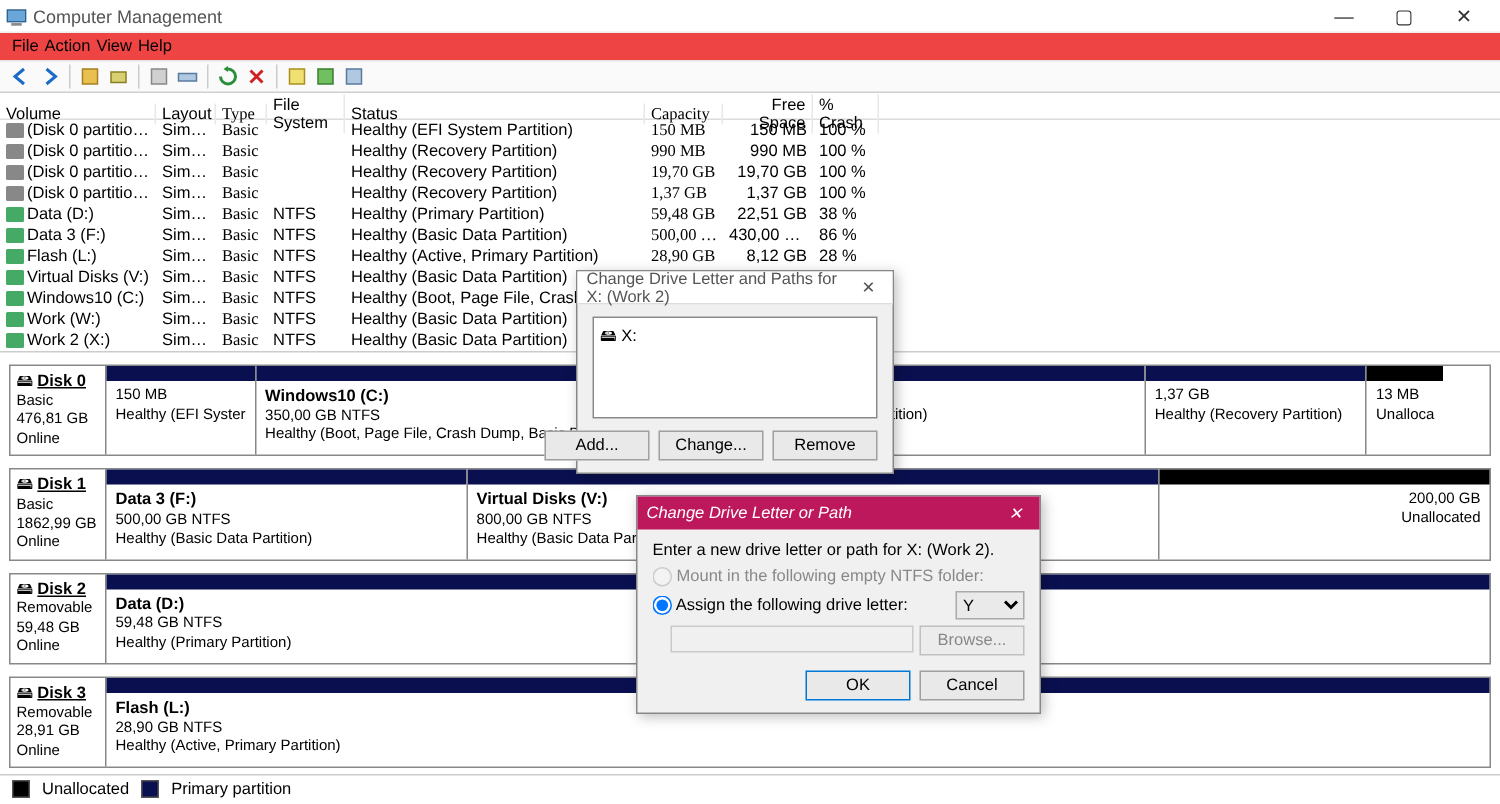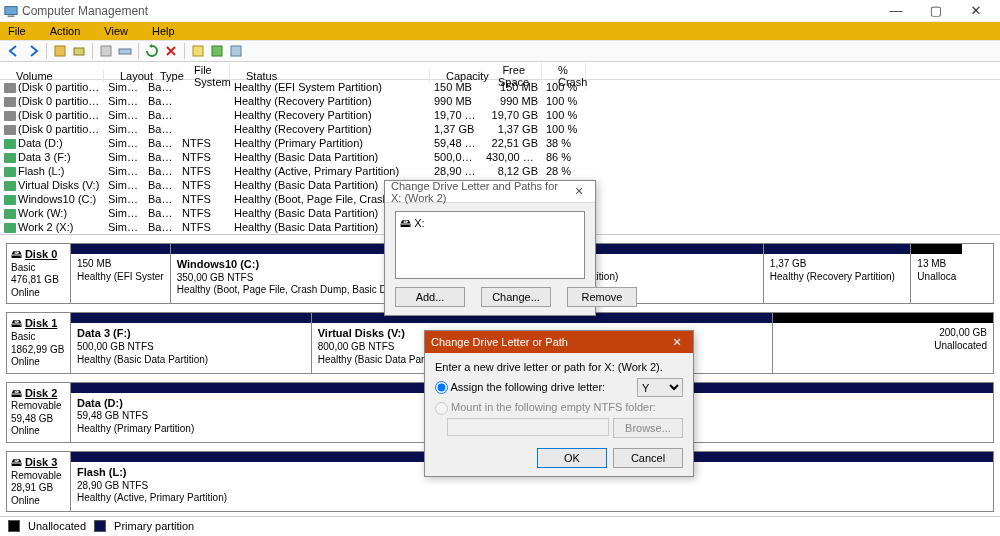--- a/index.html
+++ b/index.html
@@ -3,38 +3,38 @@
 <meta charset="utf-8">
 <style>
 * { box-sizing: border-box; margin: 0; padding: 0; font-family: "Segoe UI", Tahoma, sans-serif; font-size: 11px; }
 body { background: #fff; width: 1000px; height: 536px; overflow: hidden; color: #000; }
 .titlebar { height: 22px; display: flex; align-items: center; padding: 0 4px; background: #fff; border-bottom: 1px solid #eee; }
 .titlebar .app-icon { width: 14px; height: 14px; margin-right: 4px; }
 .titlebar .title { flex: 1; color: #555; font-size: 12px; }
 .win-btns { display: flex; gap: 0; }
 .win-btn { width: 40px; height: 20px; text-align: center; line-height: 20px; color: #333; font-size: 13px; }
 
-.menubar { height: 18px; display: flex; gap: 24px; padding: 0 8px; align-items: center; background:#eab308; }
+.menubar { height: 18px; display: flex; gap: 4px; padding: 0 8px; align-items: center; background:#ef4444; }
 .menubar span { color: #000; cursor: default; }
 
 .toolbar { height: 22px; display: flex; align-items: center; gap: 3px; padding: 0 6px; border-top: 1px solid #e3e3e3; border-bottom: 1px solid #d0d0d0; background: #fafafa; }
 .tool-ico { width: 16px; height: 16px; display: inline-flex; align-items: center; justify-content: center; }
 .tool-sep { width: 1px; height: 16px; background: #ccc; margin: 0 2px; }
 
 .vol-list { border-bottom: 1px solid #ccc; }
 .vol-header { display: flex; background: #fff; border-bottom: 1px solid #dcdcdc; height: 18px; align-items: center; }
-.vol-header div { padding: 1px 16px; border-right: 1px solid #e8e8e8; margin-top: 10px; }
+.vol-header div { padding: 1px 4px; border-right: 1px solid #e8e8e8; margin-top: 10px; }
 .vol-row { display: flex; height: 14px; align-items: center; white-space: nowrap; overflow: hidden; }
 .vol-row div { padding: 0 4px; overflow: hidden; text-overflow: ellipsis; }
 .c-vol { width: 104px; }
 .c-lay { width: 40px; }
-.c-typ { width: 34px; }
+.c-typ { width: 34px; font-family: Liberation Serif, serif; }
 .c-fs { width: 52px; }
 .c-stat { width: 200px; }
-.c-cap { width: 52px; text-align: left; }
+.c-cap { width: 52px; text-align: left; font-family: Liberation Serif, serif; }
 .c-free { width: 60px; text-align: right; }
 .c-pct { width: 44px; }
 .vol-icon { display:inline-block; width:12px; height:10px; background:#4a6; margin-right:2px; border-radius:1px; vertical-align:middle; }
 .vol-icon.sys { background:#888; }
 
 .disk-pane { padding: 0 6px 4px 6px; overflow: hidden; }
 .disk-block { display: flex; border: 1px solid #888; margin-top: 8px; background: #fff; }
 .disk-info { width: 64px; border-right: 1px solid #888; padding: 4px; font-size: 10px; line-height: 1.25; }
 .disk-info b { font-size: 11px; text-decoration: underline; }
 .disk-parts { flex: 1; display: flex; }
@@ -47,21 +47,21 @@
 .part-body b { font-size: 11px; }
 
 .legend { display:flex; gap:8px; padding:3px 8px; align-items:center; border-top:1px solid #ccc; }
 .swatch { width:12px; height:12px; display:inline-block; vertical-align:middle; border:1px solid #555; }
 .swatch.un { background:#000; }
 .swatch.pr { background:#0a104f; }
 
 
 .dialog { position: absolute; background: #f0f0f0; border: 1px solid #888; box-shadow: 2px 2px 8px rgba(0,0,0,.25); }
 .dlg-title { height: 22px; display: flex; align-items: center; padding: 0 6px; background: #fff; color:#555; border-bottom:1px solid #ddd; }
-.dlg-title.active { background: #c2410c; color: #fff; border-bottom:none; }
+.dlg-title.active { background: #be185d; color: #fff; border-bottom:none;font-style:italic; }
 .dlg-title .t { flex:1; }
 .dlg-close { width: 20px; text-align: center; cursor: default; }
 .dlg-body { padding: 8px 10px; }
 .btn { display:inline-block; min-width:70px; height:20px; line-height:18px; text-align:center; background:#e9e9e9; border:1px solid #a0a0a0; padding:0 8px; }
 .btn.disabled { color:#888; background:#ececec; border-color:#c0c0c0; }
 .listarea { background:#fff; border:1px solid #888; height:68px; padding:3px 4px; font-size:11px; }
 input[type=text].dis { background:#f0f0f0; border:1px solid #c9c9c9; height:18px; width:170px; }
 select { height: 19px; width:46px; border:1px solid #aaa; background:#eaeaea; }
 
 </style>
@@ -354,42 +354,42 @@
 
 <div class="dialog" style="left:384px; top:180px; width:212px;">
   <div class="dlg-title">
     <span class="t">Change Drive Letter and Paths for X: (Work 2)</span>
     <span class="dlg-close">✕</span>
   </div>
   <div class="dlg-body">
     <div class="listarea">
       <span>🖴 </span><span>X:</span>
     </div>
-    <div style="margin-top:8px; display:flex; gap:16px; justify-content:flex-start;">
+    <div style="margin-top:8px; display:flex; gap:6px; justify-content:flex-end;">
       <span class="btn">Add...</span>
       <span class="btn">Change...</span>
       <span class="btn">Remove</span>
     </div>
   </div>
 </div>
 
 <div class="dialog" style="left:424px; top:330px; width:270px;">
   <div class="dlg-title active">
     <span class="t">Change Drive Letter or Path</span>
     <span class="dlg-close">✕</span>
   </div>
   <div class="dlg-body">
     <div style="margin-bottom:5px;">Enter a new drive letter or path for X: (Work 2).</div>
+    <div style="color:#888; margin-bottom:3px;">
+      <label><input type="radio" disabled="" style="vertical-align: middle;"> <span>Mount in the following empty NTFS folder:</span></label>
+    </div>
     <div style="display:flex; align-items:center; justify-content:space-between; margin-bottom:4px;">
       <label><input type="radio" checked="" style="vertical-align: middle;"> <span>Assign the following drive letter:</span></label>
       <select><option>Y</option></select>
     </div>
-    <div style="color:#888; margin-bottom:3px;">
-      <label><input type="radio" disabled="" style="vertical-align: middle;"> <span>Mount in the following empty NTFS folder:</span></label>
-    </div>
     <div style="display:flex; gap:4px; margin-bottom:10px; padding-left:12px;">
       <input type="text" class="dis" disabled="" style="">
       <span class="btn disabled">Browse...</span>
     </div>
     <div style="display:flex; gap:6px; justify-content:flex-end;">
       <span class="btn" style="border-color:#0078d7;">OK</span>
       <span class="btn">Cancel</span>
     </div>
   </div>
 </div>

